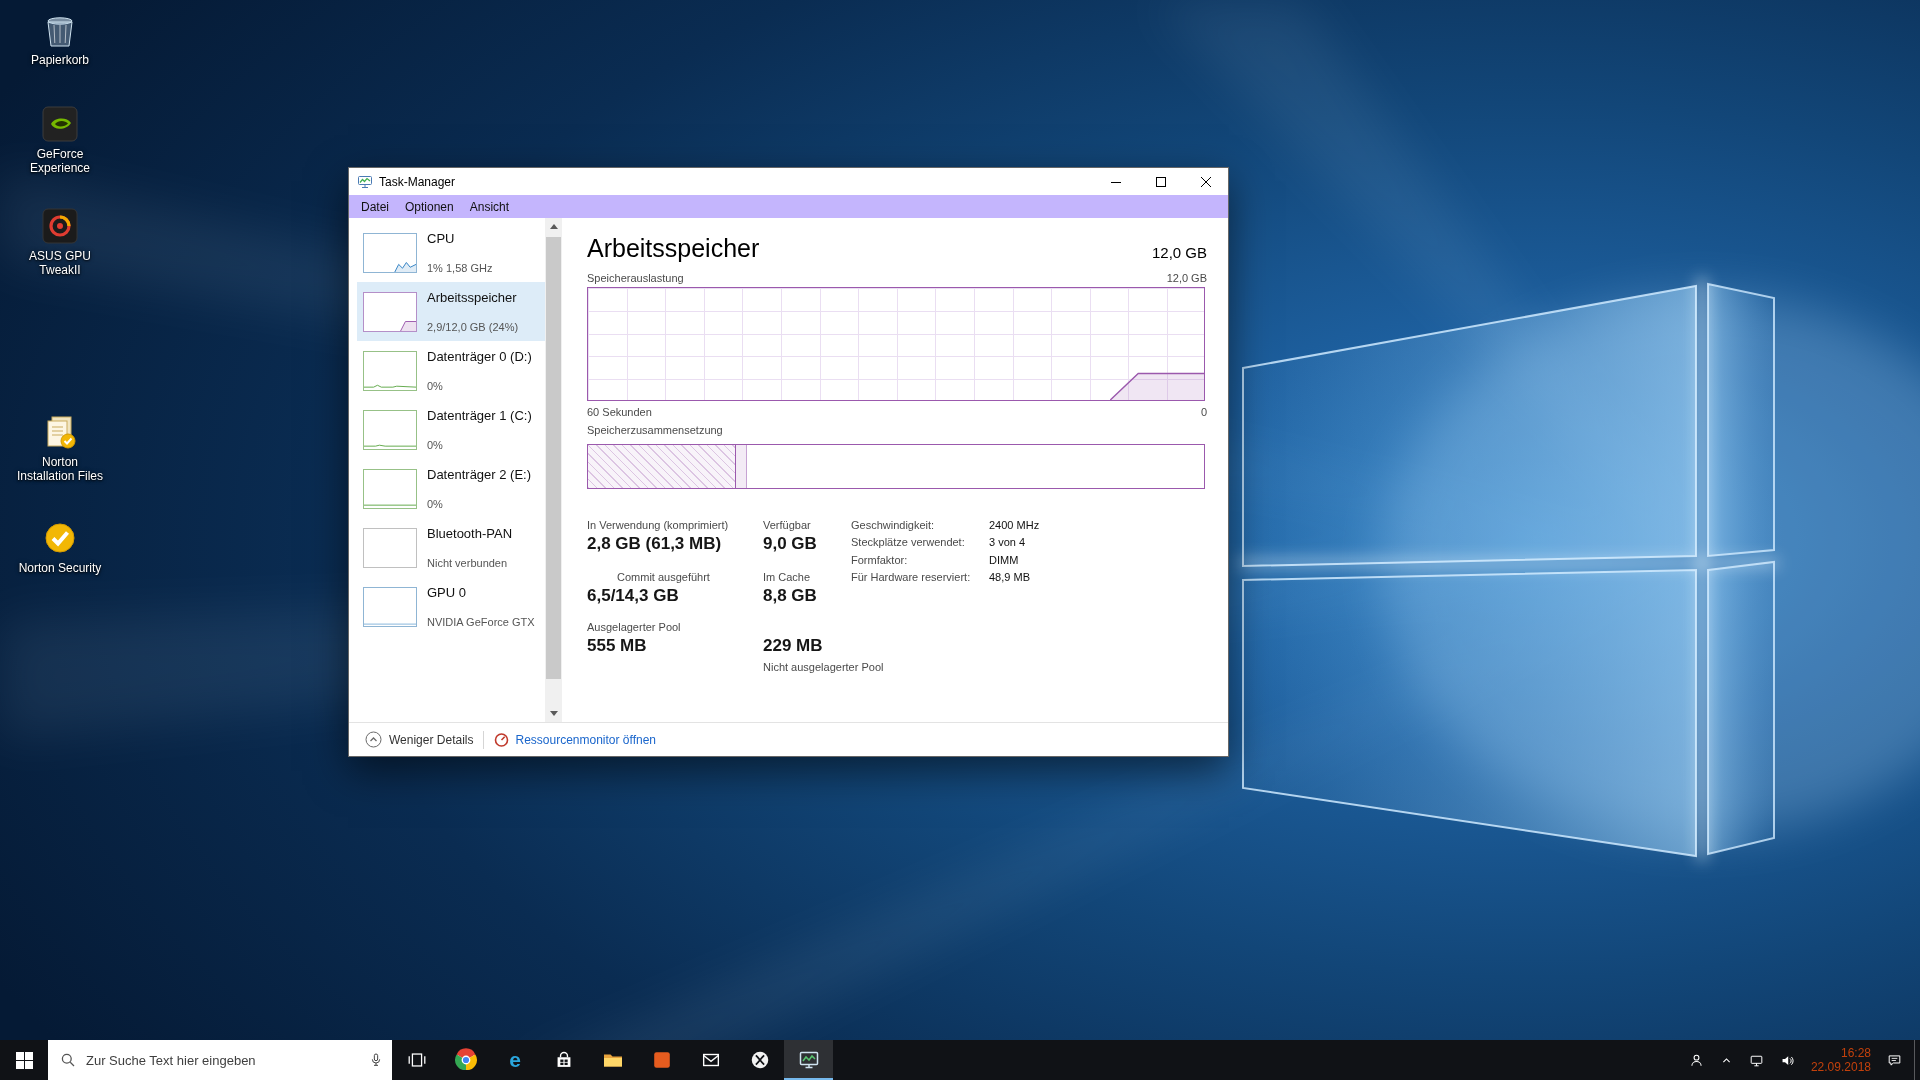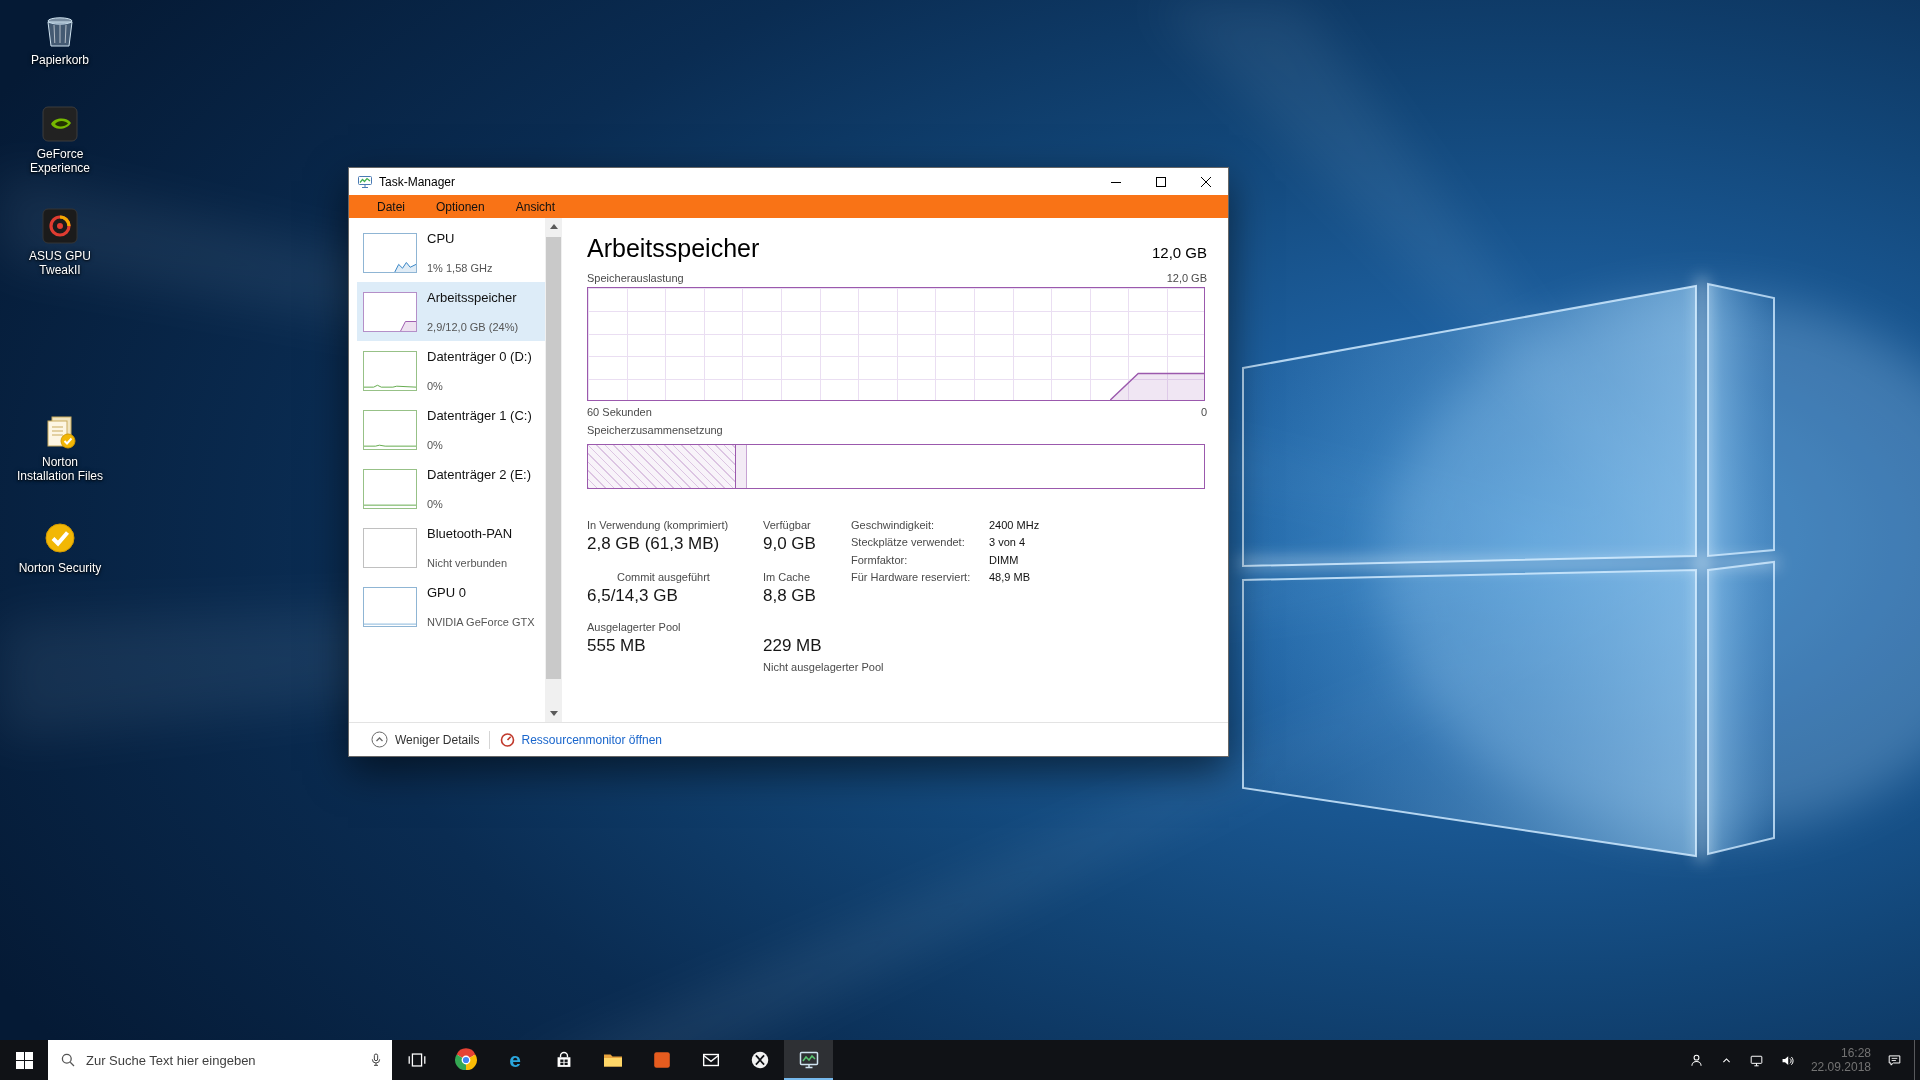--- a/index.html
+++ b/index.html
@@ -20,21 +20,21 @@
 
   
   .tm-window{position:absolute;left:348px;top:167px;width:881px;height:590px;background:#fff;
     border:1px solid #666;box-shadow:0 14px 38px rgba(0,0,0,.55);display:flex;flex-direction:column;
     font-size:12px;color:#111;}
   .titlebar{height:27px;display:flex;align-items:center;flex:none;background:#fff;}
   .titlebar .app-ico{margin:0 6px 0 8px;display:flex;}
   .titlebar .t{font-size:12px;color:#000;}
   .caption{margin-left:auto;display:flex;height:100%;}
   .cap-btn{width:45px;height:100%;display:flex;align-items:center;justify-content:center;}
-  .menubar{height:23px;display:flex;align-items:center;padding-left:20px;flex:none;background:#f97316;gap:15px;}
+  .menubar{height:23px;display:flex;align-items:center;padding-left:4px;flex:none;background:#c4b5fd;}
   .menu-item{padding:3px 8px;font-size:12px;}
   .tabstrip{height:26px;display:flex;align-items:flex-end;padding-left:8px;border-bottom:1px solid #d9d9d9;flex:none;background:#fff;}
   .tab{padding:4px 9px 5px;border:1px solid transparent;margin-bottom:-1px;font-size:12px;background:transparent;}
   .tab.active{background:#fff;border-color:#d9d9d9;border-bottom-color:#fff;}
 
   .content{flex:1;display:flex;min-height:0;padding-left:8px;background:#fff;}
 
   
   .sidebar{width:205px;flex:none;display:flex;}
   .side-list{width:188px;padding-top:5px;overflow:hidden;}
@@ -67,47 +67,47 @@
       repeating-linear-gradient(to bottom,#eadef2 0 1px,transparent 1px 22.8px);}
   .chart svg{position:absolute;inset:0;width:100%;height:100%;}
   .x-left{position:absolute;top:188px;left:0;}
   .x-right{position:absolute;top:188px;right:0;}
   .c-label{position:absolute;top:206px;left:0;}
   .comp{position:absolute;top:226px;left:0;width:618px;height:45px;border:1px solid #9b59ad;display:flex;background:#fff;}
   .seg-used{width:24%;background:repeating-linear-gradient(45deg,rgba(155,89,173,.35) 0 1px,rgba(155,89,173,.07) 1px 6px);border-right:1px solid #9b59ad;}
   .seg-mod{width:1.8%;background:rgba(155,89,173,.12);border-right:1px solid #c7a3d3;}
   .seg-free{flex:1;background:#fff;}
   .stat-lbl{position:absolute;font-size:11px;color:#4a4a4a;white-space:nowrap;}
-  .stat-val{position:absolute;font-size:17px;color:#161616;white-space:nowrap;}
+  .stat-val{position:absolute;font-size:17px;color:#161616;white-space:nowrap;font-weight:bold;}
   #sl0{top:301px;left:0;} #sv0{top:316px;left:0;}
   #sl1{top:301px;left:176px;} #sv1{top:316px;left:176px;}
   #sl2{top:353px;left:0;margin-left:30px;} #sv2{top:368px;left:0;}
   #sl3{top:353px;left:176px;text-align:right;} #sv3{top:368px;left:176px;}
   #sl4{top:403px;left:0;} #sv4{top:418px;left:0;}
   #sl5{top:403px;left:176px;margin-top:40px;} #sv5{top:418px;left:176px;}
   .hw-lbl{position:absolute;font-size:11px;color:#4a4a4a;left:264px;white-space:nowrap;}
   .hw-val{position:absolute;font-size:11px;color:#111;left:402px;white-space:nowrap;}
   #hl0,#hv0{top:301px;} #hl1,#hv1{top:318px;} #hl2,#hv2{top:336px;} #hl3,#hv3{top:353px;}
 
-  .tm-footer{height:34px;border-top:1px solid #e3e3e3;display:flex;align-items:center;padding-left:22px;gap:10px;flex:none;background:#fff;}
+  .tm-footer{height:34px;border-top:1px solid #e3e3e3;display:flex;align-items:center;padding-left:16px;gap:10px;flex:none;background:#fff;}
   .toggle{display:flex;align-items:center;gap:7px;font-size:12px;color:#333;}
   .v-sep{width:1px;height:18px;background:#d5d5d5;}
   .res-link{display:flex;align-items:center;gap:6px;font-size:12px;color:#1a66cc;}
 
   
   .taskbar{position:absolute;left:0;bottom:0;width:100%;height:40px;background:#101216;display:flex;align-items:stretch;z-index:60;}
   .tb-btn{width:48px;display:flex;align-items:center;justify-content:center;flex:none;}
   .search{width:344px;background:#fff;display:flex;align-items:center;gap:8px;padding:0 8px 0 12px;flex:none;}
   .search input{border:0;outline:0;flex:1;font-size:13px;color:#222;background:transparent;font-family:inherit;min-width:0;}
   .search input::placeholder{color:#3f3f3f;opacity:1;}
   .tb-app{width:49px;display:flex;align-items:center;justify-content:center;flex:none;position:relative;}
   .tb-app.active{background:rgba(255,255,255,.13);box-shadow:inset 0 -2px 0 #76b9ed;}
   .tray{margin-left:auto;display:flex;align-items:center;height:100%;}
   .tray-btn{padding:0 7px;height:100%;display:flex;align-items:center;}
-  .clock{padding:0 8px;color:#737373;font-size:12px;line-height:14px;text-align:right;cursor:default;}
+  .clock{padding:0 8px;color:#c2410c;font-size:12px;line-height:14px;text-align:right;cursor:default;}
   .show-desktop{width:6px;height:100%;border-left:1px solid rgba(255,255,255,.3);margin-left:4px;}
 </style>
 </head>
 <body>
 
 <div class="desktop">
 
   <svg class="wallpaper" width="1920" height="1080" viewBox="0 0 1920 1080">
     <defs>
       <radialGradient id="bg" cx="80%" cy="50%" r="90%">

